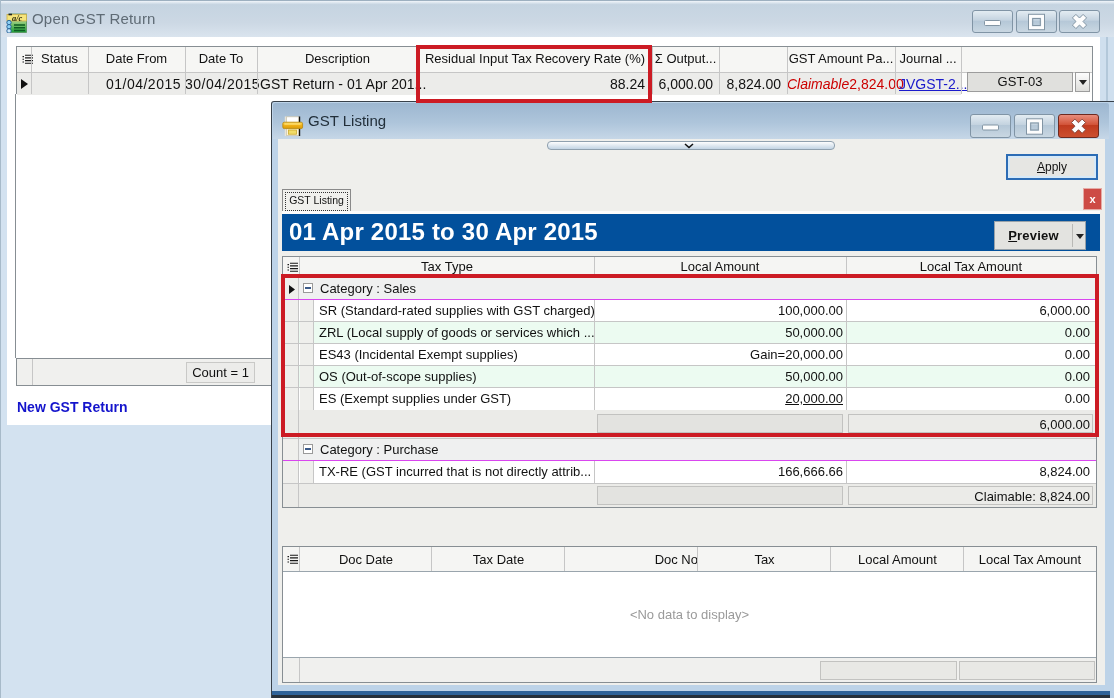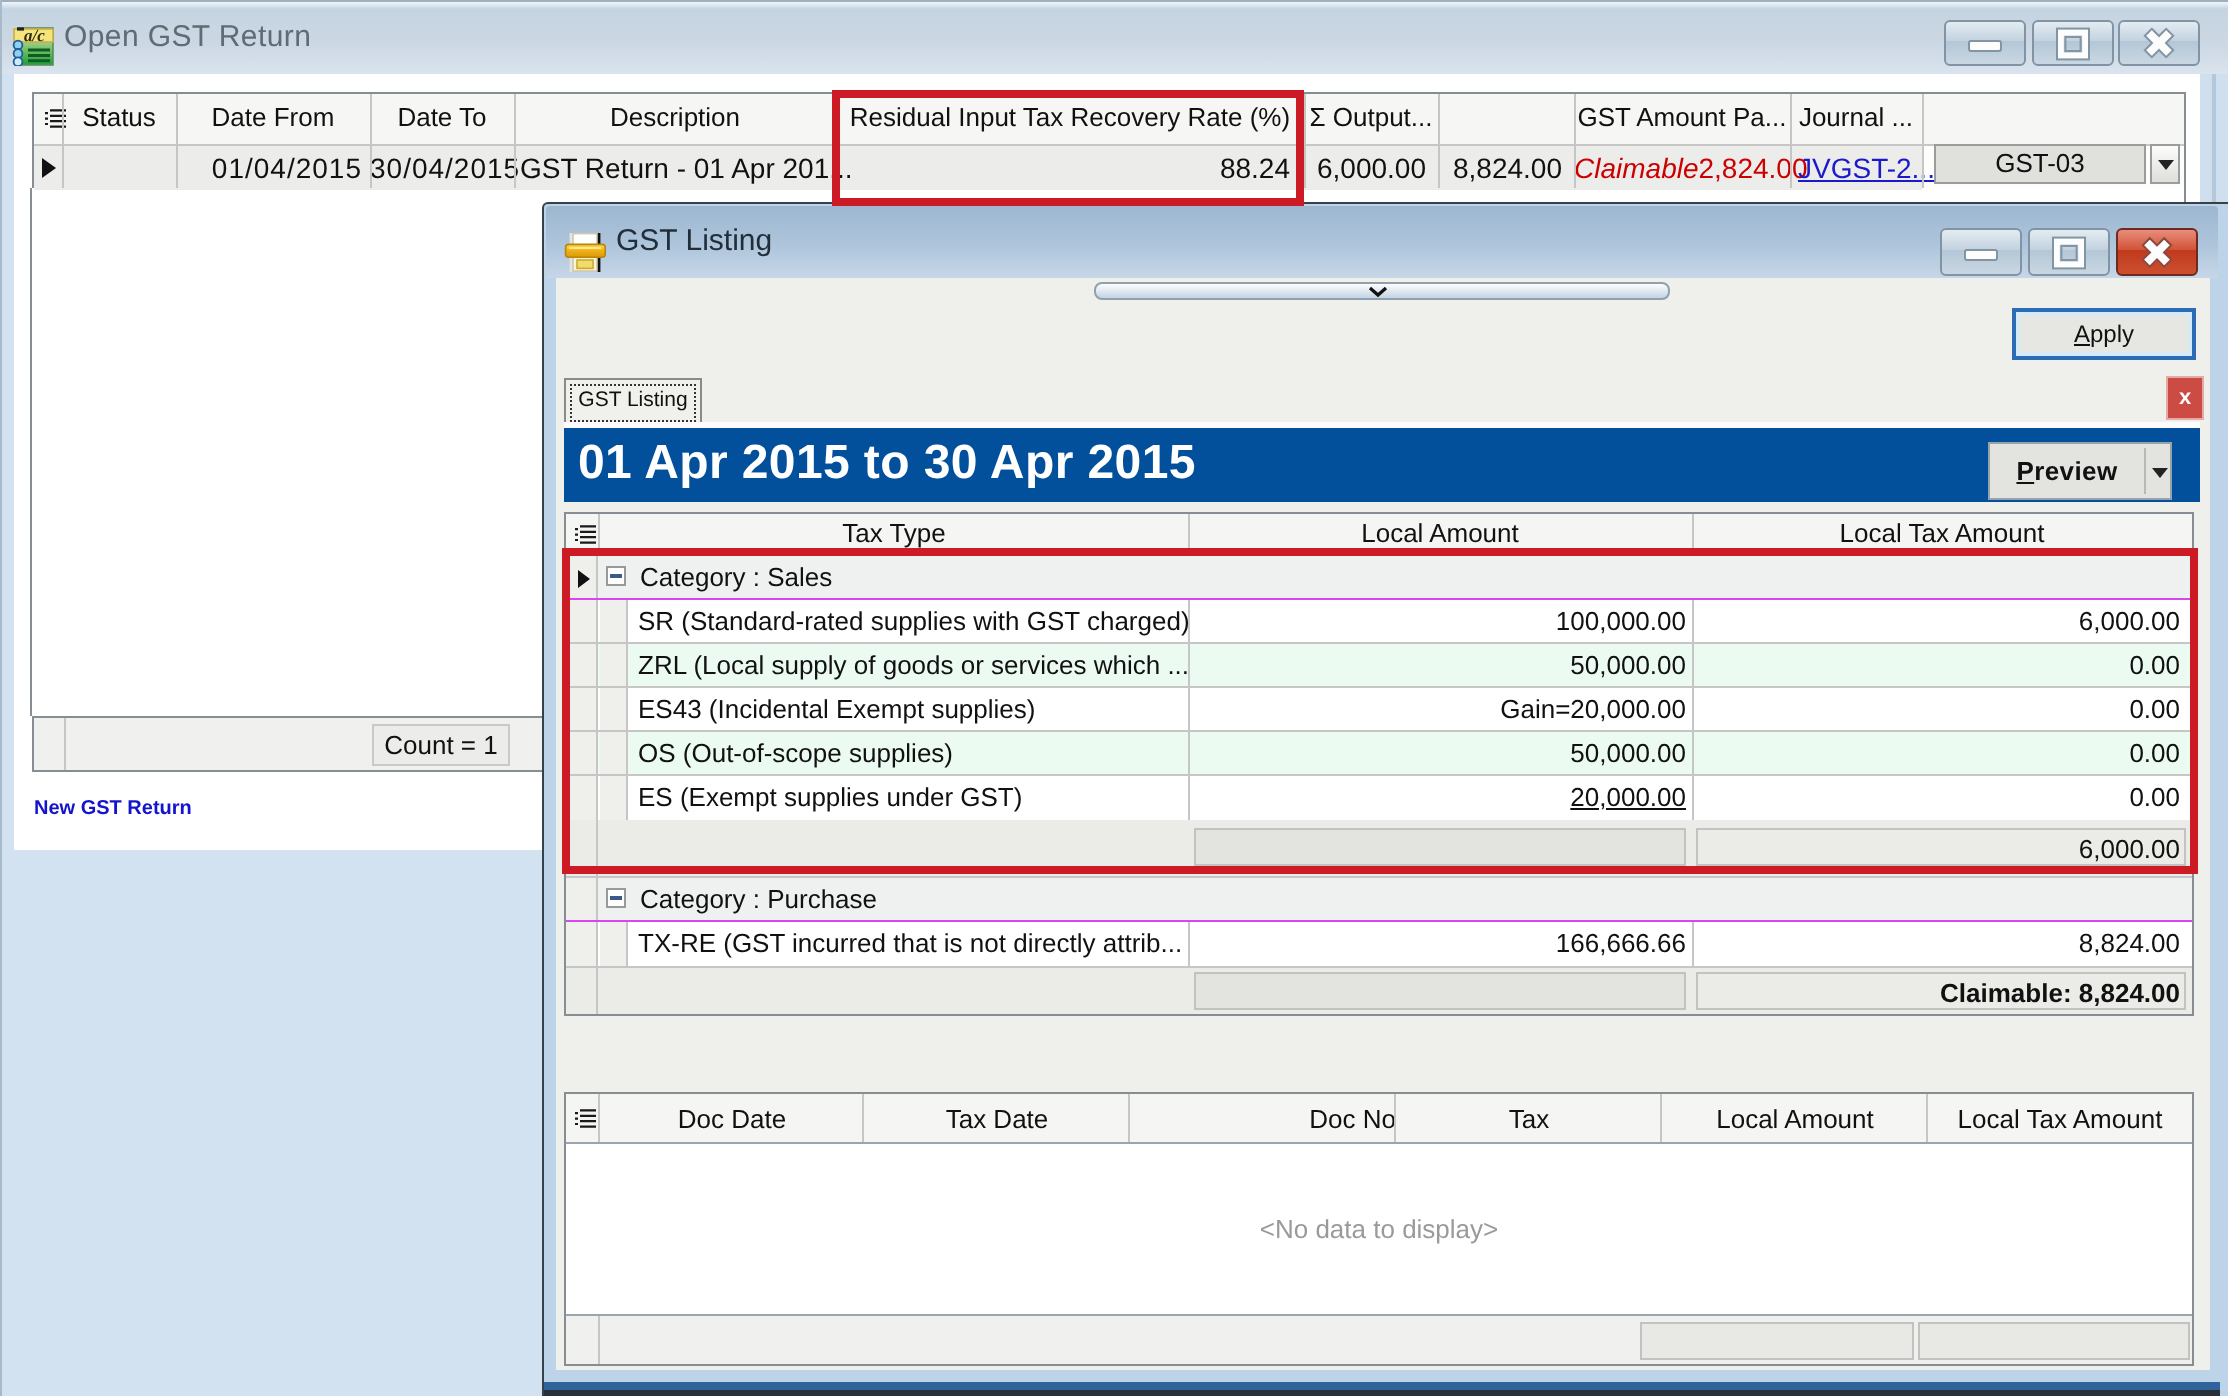--- a/index.html
+++ b/index.html
@@ -19,21 +19,21 @@
 .wbtn svg { position:absolute; left:0; top:0; }
 .wbtnR { background:linear-gradient(#e88d7c,#d25237 45%,#c03a1e 46%,#cc4f30); border-color:#6e2a20; }
 .hdrcell { position:absolute; font-size:13px; color:#111; text-align:center; top:0; line-height:24px; }
 .cellL { position:absolute; font-size:14px; color:#111; line-height:22px; }
 #bgrid { left:16px; top:46px; width:1077px; height:48px; border:1px solid #878e93; background:#f6f6f4; }
 #bgHdr { left:0; top:0; width:1075px; height:25px; background:#f6f6f4; }
 #bgRow { left:0; top:25px; width:1075px; height:22px; background:#fdfdfc; border-top:1px solid #c6c6c6;}
 #backFooter { left:16px; top:358px; width:1077px; height:28px; background:#f0f0ee; border:1px solid #878e93; }
 #countCell { left:169px; top:3px; width:69px; height:21px; background:#ececea; border:1px solid #c9c9c7;
   font-size:13px; text-align:center; line-height:19px; color:#111; }
-#newlink { left:17px; top:399px; font-size:10px; font-weight:bold; color:#1414cc; }
+#newlink { left:17px; top:399px; font-size:14px; font-weight:bold; color:#1414cc; }
 
 #bgLeftLine { left:15px; top:94px; width:1px; height:264px; background:#878e93; }
 #bgRightLine2 { left:1092px; top:94px; width:1px; height:264px; background:#878e93; }
 
 .redbox { border:4px solid #cc1b24; }
 
 #front { left:271px; top:101px; width:952px; height:597px; background:#bdd3e8;
   border:1px solid #38414a; border-bottom:none; border-radius:3px 3px 0 0; }
 #frontTitle { left:1px; top:1px; width:836px; height:36px; border-radius:2px 2px 0 0;
   background:linear-gradient(#9db7d1,#aec5db 55%,#c6d7e7); }
@@ -344,21 +344,21 @@
       </div>
       <div class="mrow white drow" style="top:204px;height:23px;">
         <div class="ind"></div>
           <div class="indent"></div>
         <div class="ft" style="left:36px;">TX-RE (GST incurred that is not directly attrib...</div>
         <div class="ft" style="left:312px;width:248px;text-align:right;">166,666.66</div>
         <div class="ft" style="left:563px;width:244px;text-align:right;">8,824.00</div>
         <div class="vline" style="left:311px;"></div>
           <div class="vline" style="left:563px;"></div>
       </div>
-      <div class="mrow sumrow" style="top:227px;height:23px;font-weight:bold;">
+      <div class="mrow sumrow" style="top:227px;height:23px;">
         <div class="ind" style="background:#ebebe8;border-right:1px solid #c6c6c6;"></div>
         <div class="sumcell" style="left:314px;top:2px;width:246px;height:19px;"></div>
         <div class="sumcell" style="left:565px;top:2px;width:245px;height:19px;background:#ebebe8;"></div>
         <div class="ft" style="left:563px;width:244px;text-align:right;top:2px;">Claimable: 8,824.00</div>
       </div>
     </div>
 
 
     <div class="abs" id="bgrid2">
       <div class="abs" id="bg2Hdr">

